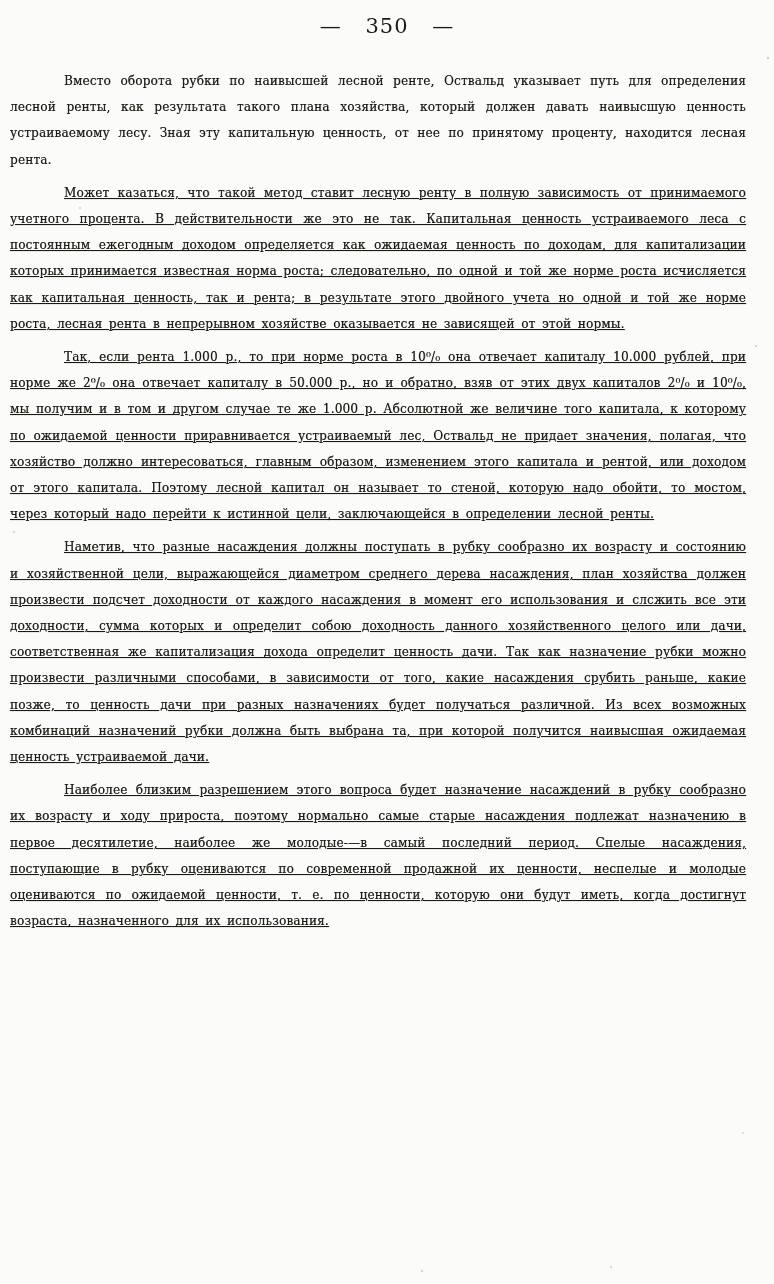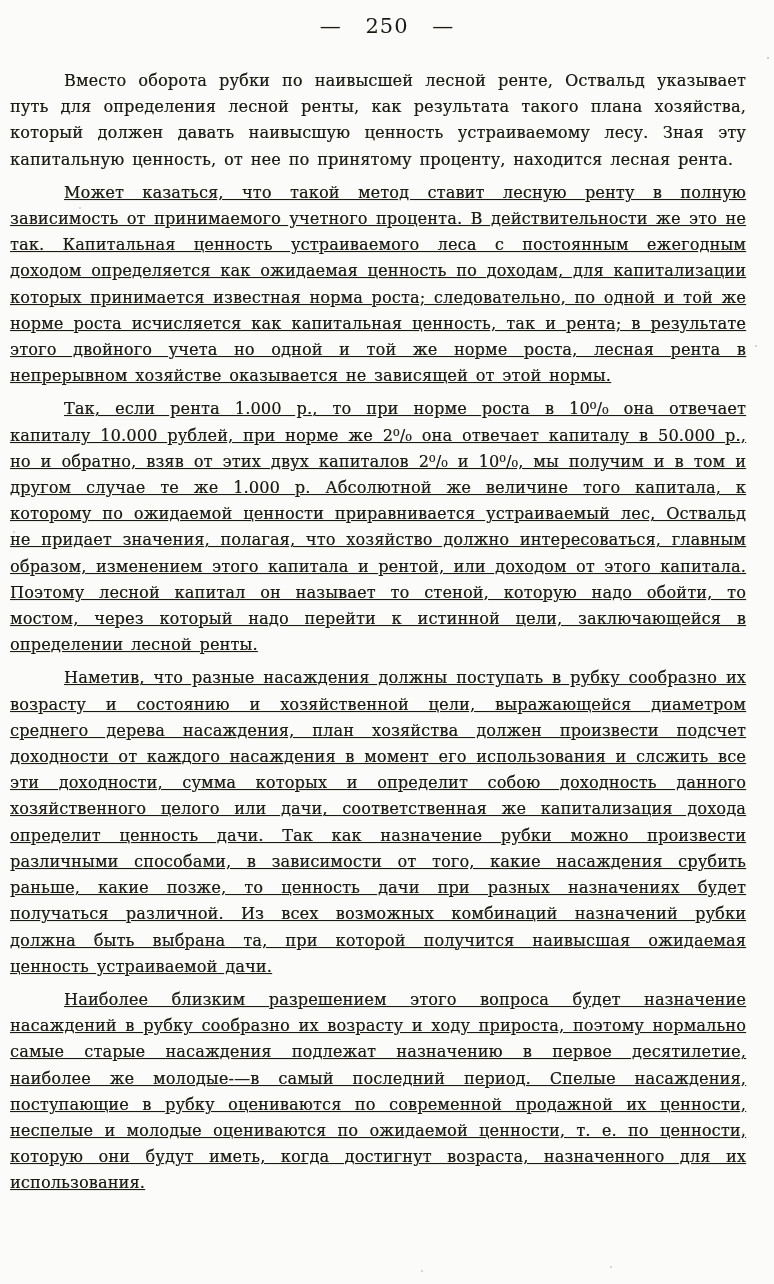--- a/index.html
+++ b/index.html
@@ -27,21 +27,21 @@
     font-weight: 500;
   }
   .text-block {
     position: absolute;
     top: 68px;
     left: 10px;
     width: 736px;
   }
   .para {
     margin: 0 0 0 0;
-    font-size: 16px;
+    font-size: 12px;
     line-height: 26.2px;
     text-align: justify;
     text-indent: 54px;
     font-weight: 500;
     letter-spacing: 0.2px;
     word-spacing: 2.5px;
     text-shadow: 0.35px 0.15px 0 rgba(27,25,19,0.55);
   }
   .para + .para {
     margin-top: 7px;
@@ -64,21 +64,21 @@
       421px 1270px 0 0 rgba(40,38,34,0.25),
       742px 1132px 0 0 rgba(40,38,34,0.20);
     pointer-events: none;
   }
 </style>
 </head>
 <body>
 
 <div class="scan-page">
 
-  <div class="page-header">— 250 —</div>
+  <div class="page-header">— 350 —</div>
 
   <div class="text-block">
     <p class="para">Вместо оборота рубки по наивысшей лесной ренте, Оствальд указывает путь для определения лесной ренты, как результата такого плана хозяйства, который должен давать наивысшую ценность устраиваемому лесу. Зная эту капитальную ценность, от нее по принятому проценту, находится лесная рента.</p>
     <p class="para">Может казаться, что такой метод ставит лесную ренту в полную зависимость от принимаемого учетного процента. В действительности же это не так. Капитальная ценность устраиваемого леса с постоянным ежегодным доходом определяется как ожидаемая ценность по доходам, для капитализации которых принимается известная норма роста; следовательно, по одной и той же норме роста исчисляется как капитальная ценность, так и рента; в результате этого двойного учета но одной и той же норме роста, лесная рента в непрерывном хозяйстве оказывается не зависящей от этой нормы.</p>
     <p class="para">Так, если рента 1.000 р., то при норме роста в 10⁰/₀ она отвечает капиталу 10.000 рублей, при норме же 2⁰/₀ она отвечает капиталу в 50.000 р., но и обратно, взяв от этих двух капиталов 2⁰/₀ и 10⁰/₀, мы получим и в том и другом случае те же 1.000 р. Абсолютной же величине того капитала, к которому по ожидаемой ценности приравнивается устраиваемый лес, Оствальд не придает значения, полагая, что хозяйство должно интересоваться, главным образом, изменением этого капитала и рентой, или доходом от этого капитала. Поэтому лесной капитал он называет то стеной, которую надо обойти, то мостом, через который надо перейти к истинной цели, заключающейся в определении лесной ренты.</p>
     <p class="para">Наметив, что разные насаждения должны поступать в рубку сообразно их возрасту и состоянию и хозяйственной цели, выражающейся диаметром среднего дерева насаждения, план хозяйства должен произвести подсчет доходности от каждого насаждения в момент его использования и слсжить все эти доходности, сумма которых и определит собою доходность данного хозяйственного целого или дачи, соответственная же капитализация дохода определит ценность дачи. Так как назначение рубки можно произвести различными способами, в зависимости от того, какие насаждения срубить раньше, какие позже, то ценность дачи при разных назначениях будет получаться различной. Из всех возможных комбинаций назначений рубки должна быть выбрана та, при которой получится наивысшая ожидаемая ценность устраиваемой дачи.</p>
     <p class="para">Наиболее близким разрешением этого вопроса будет назначение насаждений в рубку сообразно их возрасту и ходу прироста, поэтому нормально самые старые насаждения подлежат назначению в первое десятилетие, наиболее же молодые-—в самый последний период. Спелые насаждения, поступающие в рубку оцениваются по современной продажной их ценности, неспелые и молодые оцениваются по ожидаемой ценности, т. е. по ценности, которую они будут иметь, когда достигнут возраста, назначенного для их использования.</p>
   </div>
 
   <div class="scan-noise"></div>

